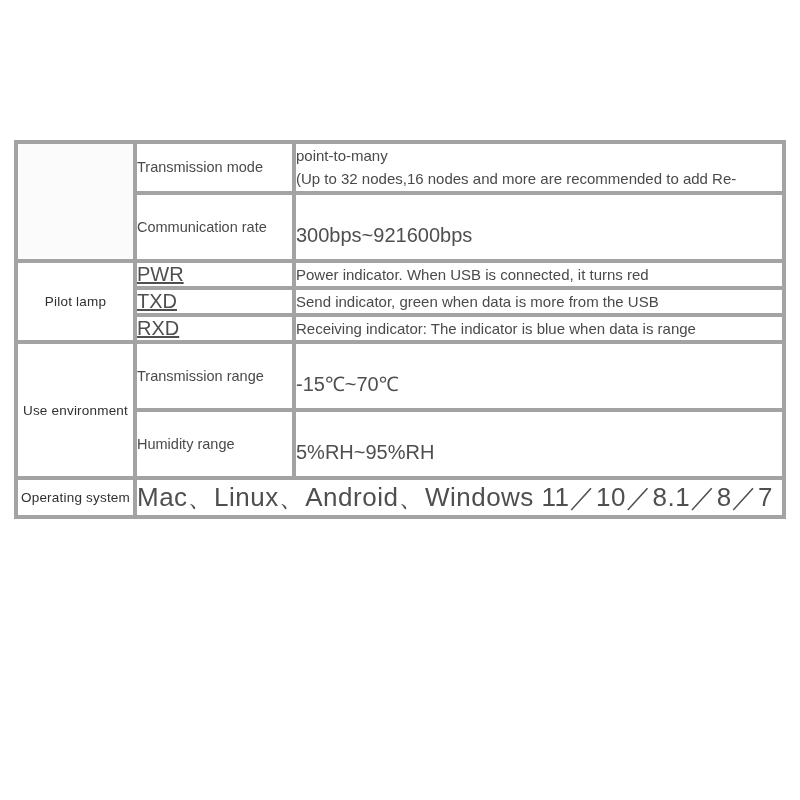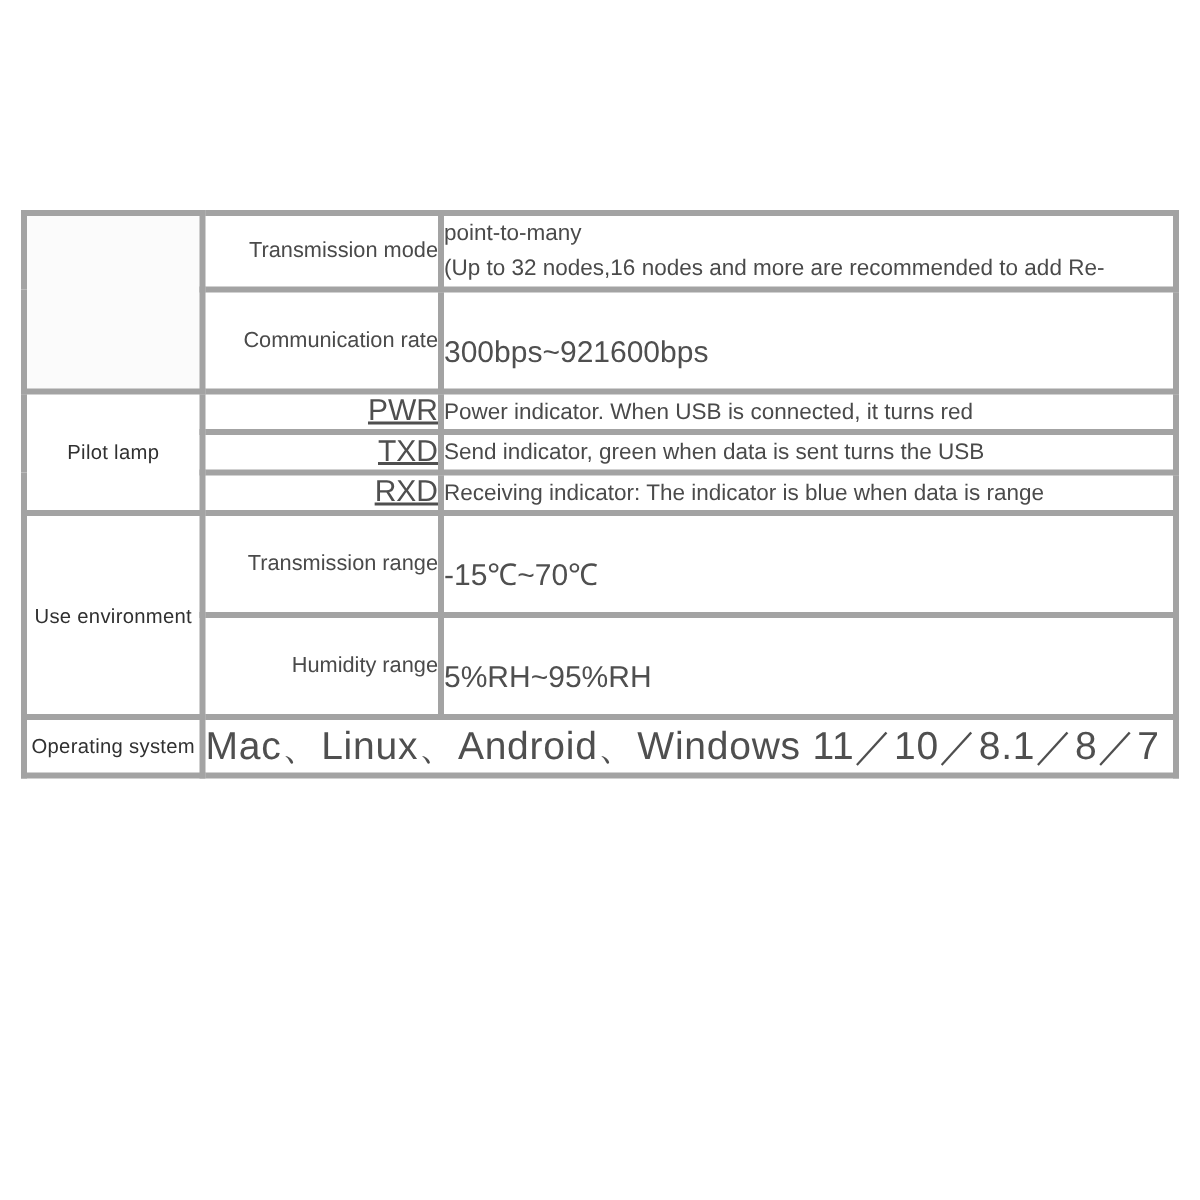--- a/index.html
+++ b/index.html
@@ -39,21 +39,21 @@
     font-weight: normal;
     font-size: 13.5px;
     color: #303030;
     letter-spacing: 0.2px;
   }
   td.group-cell.empty {
     background: #fbfbfb;
   }
   td.label-cell {
     width: 155px;
-    text-align: right;
+    text-align: left;
     font-size: 14.5px;
     color: #4a4a4a;
     padding: 6px 8px;
   }
   td.label-cell.big {
     font-size: 20px;
     color: #4f4f4f;
     text-decoration: underline;
   }
   td.value-cell {
@@ -112,21 +112,21 @@
       <tr>
         <td class="group-cell" rowspan="3">Pilot lamp</td>
         <td class="label-cell big">PWR</td>
         <td class="value-cell">
           <span class="value-line">Power indicator. When USB is connected, it turns red</span>
         </td>
       </tr>
       <tr>
         <td class="label-cell big">TXD</td>
         <td class="value-cell">
-          <span class="value-line">Send indicator, green when data is sent turns the USB</span>
+          <span class="value-line">Send indicator, green when data is more from the USB</span>
         </td>
       </tr>
       <tr>
         <td class="label-cell big">RXD</td>
         <td class="value-cell">
           <span class="value-line">Receiving indicator: The indicator is blue when data is range</span>
         </td>
       </tr>
 
       <tr>

